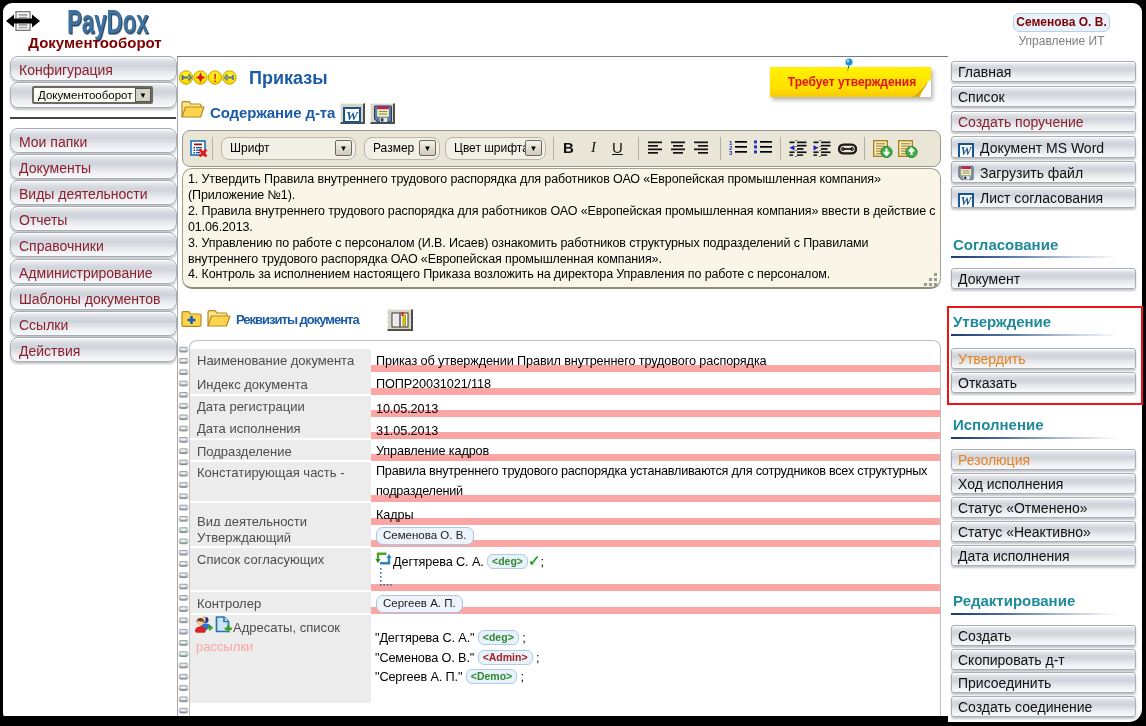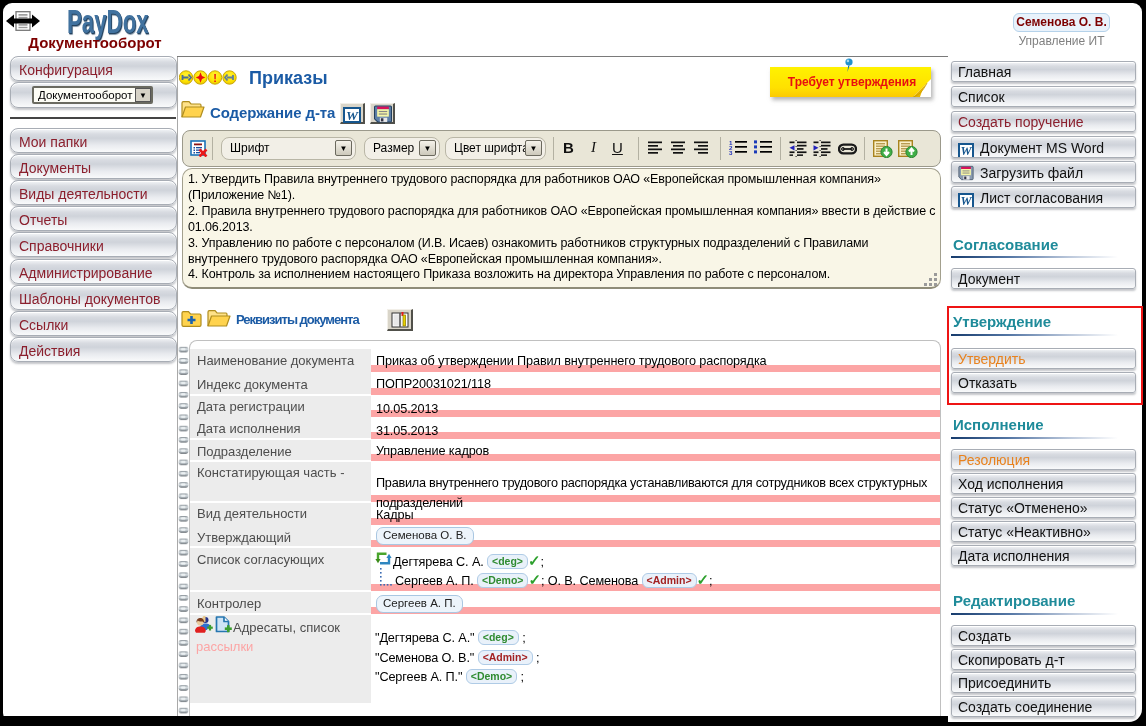--- a/index.html
+++ b/index.html
@@ -320,22 +320,22 @@
 <div class="val" style="top:349px;height:23px;padding-top:5px">Приказ об утверждении Правил внутреннего трудового распорядка</div>
 <div class="lbl" style="top:373px;height:21px">Индекс документа</div>
 <div class="val" style="top:373px;height:22px">ПОПР20031021/118</div>
 <div class="lbl" style="top:396px;height:32px;padding-top:3px">Дата регистрации</div>
 <div class="val" style="top:396px;height:21px;padding-top:6px">10.05.2013</div>
 <div class="lbl" style="top:418px;height:20px;padding-top:3px">Дата исполнения</div>
 <div class="val" style="top:418px;height:21px;padding-top:6px">31.05.2013</div>
 <div class="lbl" style="top:440px;height:20px">Подразделение</div>
 <div class="val" style="top:440px;height:21px">Управление кадров</div>
 <div class="lbl" style="top:462px;height:39px;padding-top:3px">Констатирующая часть -</div>
-<div class="val" style="top:462px;height:40px;line-height:19.5px;padding-top:12px;letter-spacing:-0.26px">Правила внутреннего трудового распорядка устанавливаются для сотрудников всех структурных<br>подразделений</div>
-<div class="lbl" style="top:503px;height:33px;padding-top:3px">Вид деятельности</div>
+<div class="val" style="top:462px;height:40px;line-height:19.5px;padding-top:0px;letter-spacing:-0.26px">Правила внутреннего трудового распорядка устанавливаются для сотрудников всех структурных<br>подразделений</div>
+<div class="lbl" style="top:503px;height:33px;padding-top:11px">Вид деятельности</div>
 <div class="val" style="top:503px;height:22px;padding-top:5px">Кадры</div>
 <div class="lbl" style="top:526px;height:20px">Утверждающий</div>
 <div class="val" style="top:526px;height:21px;padding-top:1px"><span class="nbox">Семенова О. В.</span></div>
 <div class="lbl" style="top:548px;height:42px">Список согласующих</div>
 <div class="val" style="top:548px;height:43px">
 <svg class="abs" style="left:4px;top:3px" width="17" height="15" viewBox="0 0 17 15">
       <path d="M11.5 2.8 H3 V8.5" fill="none" stroke="#49a52c" stroke-width="2.4"></path>
       <path d="M0.4 8 H5.6 L3 12.2 Z" fill="#3c8c1a"></path>
       <path d="M5 12.2 H14 V6.5" fill="none" stroke="#2e86c0" stroke-width="2.4"></path>
       <path d="M11.4 7 H16.6 L14 2.8 Z" fill="#2e86c0"></path>
@@ -346,21 +346,20 @@
         <rect x="0" y="0" width="1.6" height="1.6"></rect>
         <rect x="0" y="4" width="1.6" height="1.6"></rect>
         <rect x="0" y="8" width="1.6" height="1.6"></rect>
         <rect x="0" y="12" width="1.6" height="1.6"></rect>
         <rect x="0" y="16" width="1.6" height="1.6"></rect>
         <rect x="3.4" y="16" width="1.6" height="1.6"></rect>
         <rect x="6.8" y="16" width="1.6" height="1.6"></rect>
         <rect x="10.2" y="16" width="1.6" height="1.6"></rect>
       </g>
     </svg>
-<span class="abs" style="left:24px;top:23px">Сергеев А. П. <span class="tag tagg">&lt;Demo&gt;</span><span class="chk">✓</span>; О. В. Семенова <span class="tag tagr">&lt;Admin&gt;</span><span class="chk">✓</span>;</span>
 </div>
 <div class="lbl" style="top:592px;height:21px">Контролер</div>
 <div class="val" style="top:592px;height:22px;padding-top:3px"><span class="nbox">Сергеев А. П.</span></div>
 <div class="lbl" style="top:615px;height:88px"></div>
 <div class="val" style="top:615px;height:89px;border-bottom:none">
 <div class="abs" style="left:4px;top:14px;line-height:19.5px">"Дегтярева С. А." <span class="tag tagg">&lt;deg&gt;</span> ;<br>"Семенова О. В." <span class="tag tagr">&lt;Admin&gt;</span> ;<br>"Сергеев А. П." <span class="tag tagg">&lt;Demo&gt;</span> ;</div>
 </div>
 <svg class="abs" style="left:194px;top:616px" width="19" height="17" viewBox="0 0 19 17">
     <circle cx="11.5" cy="4" r="3" fill="#23328c"></circle>
     <path d="M11.5 6 a3.2 3.2 0 0 1 0 -6.4" fill="#e8c88e"></path>

